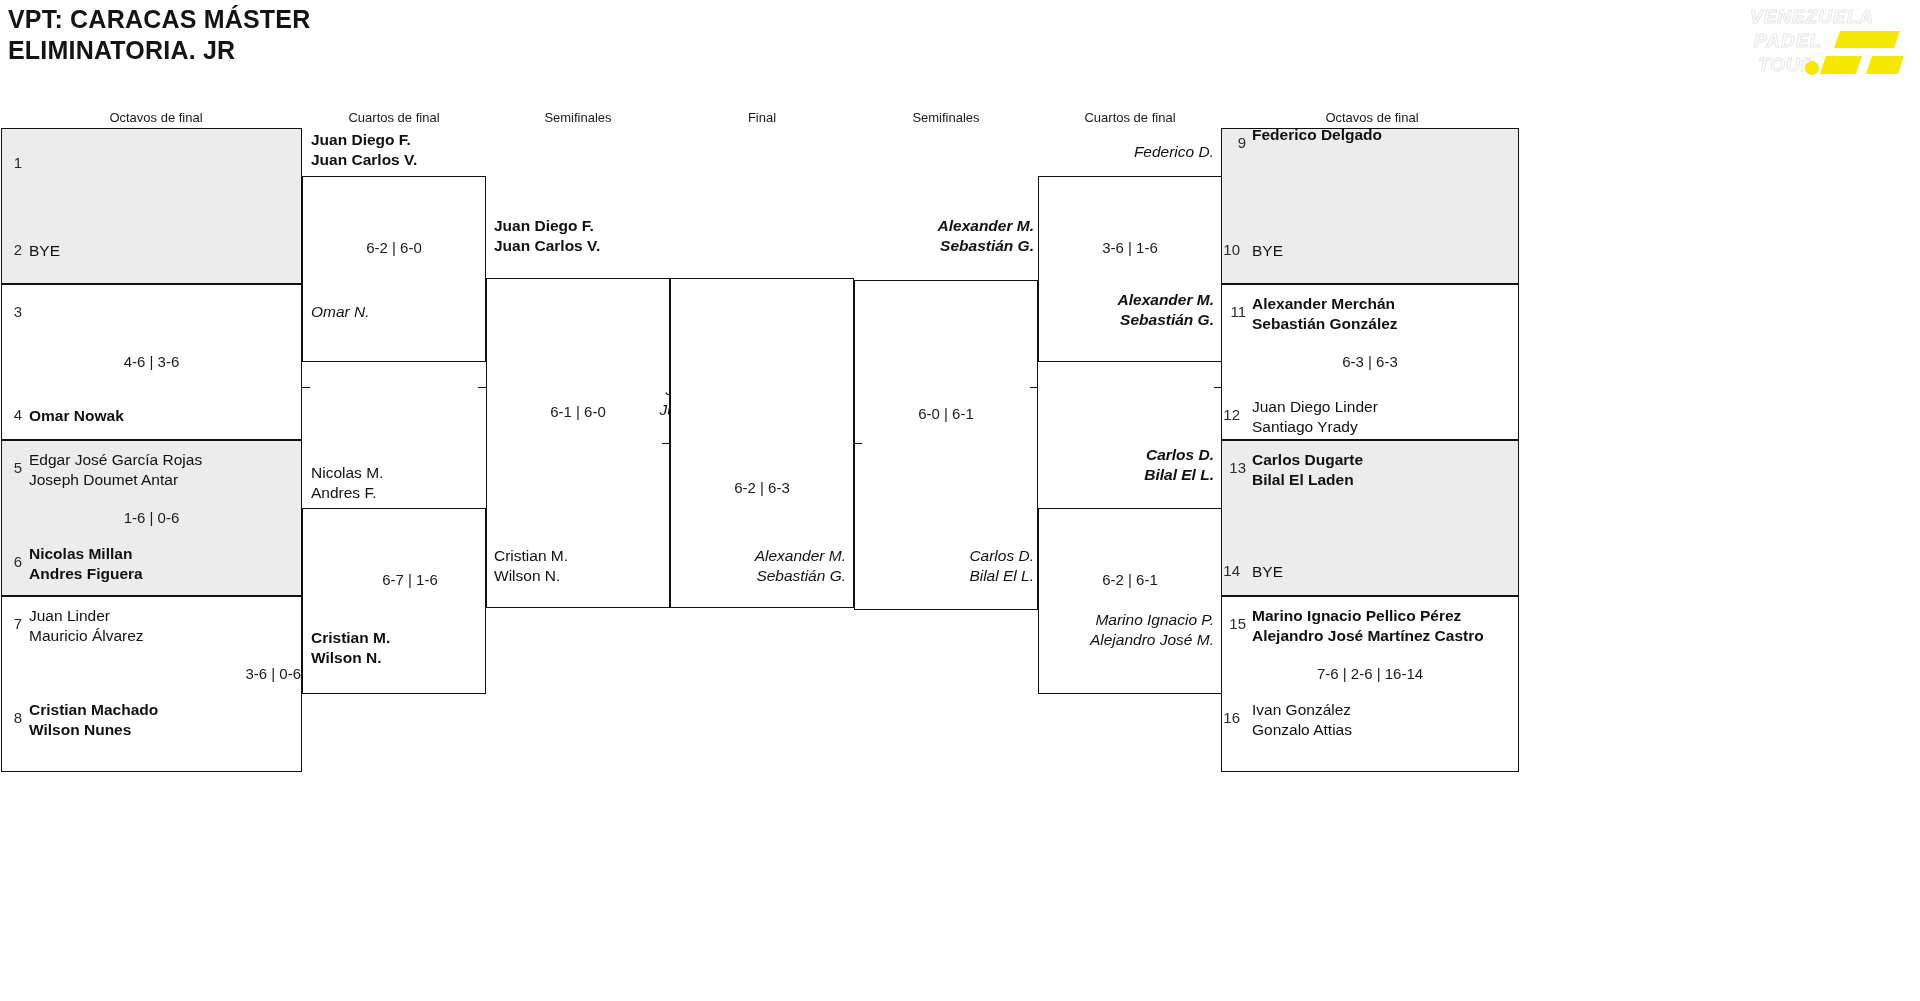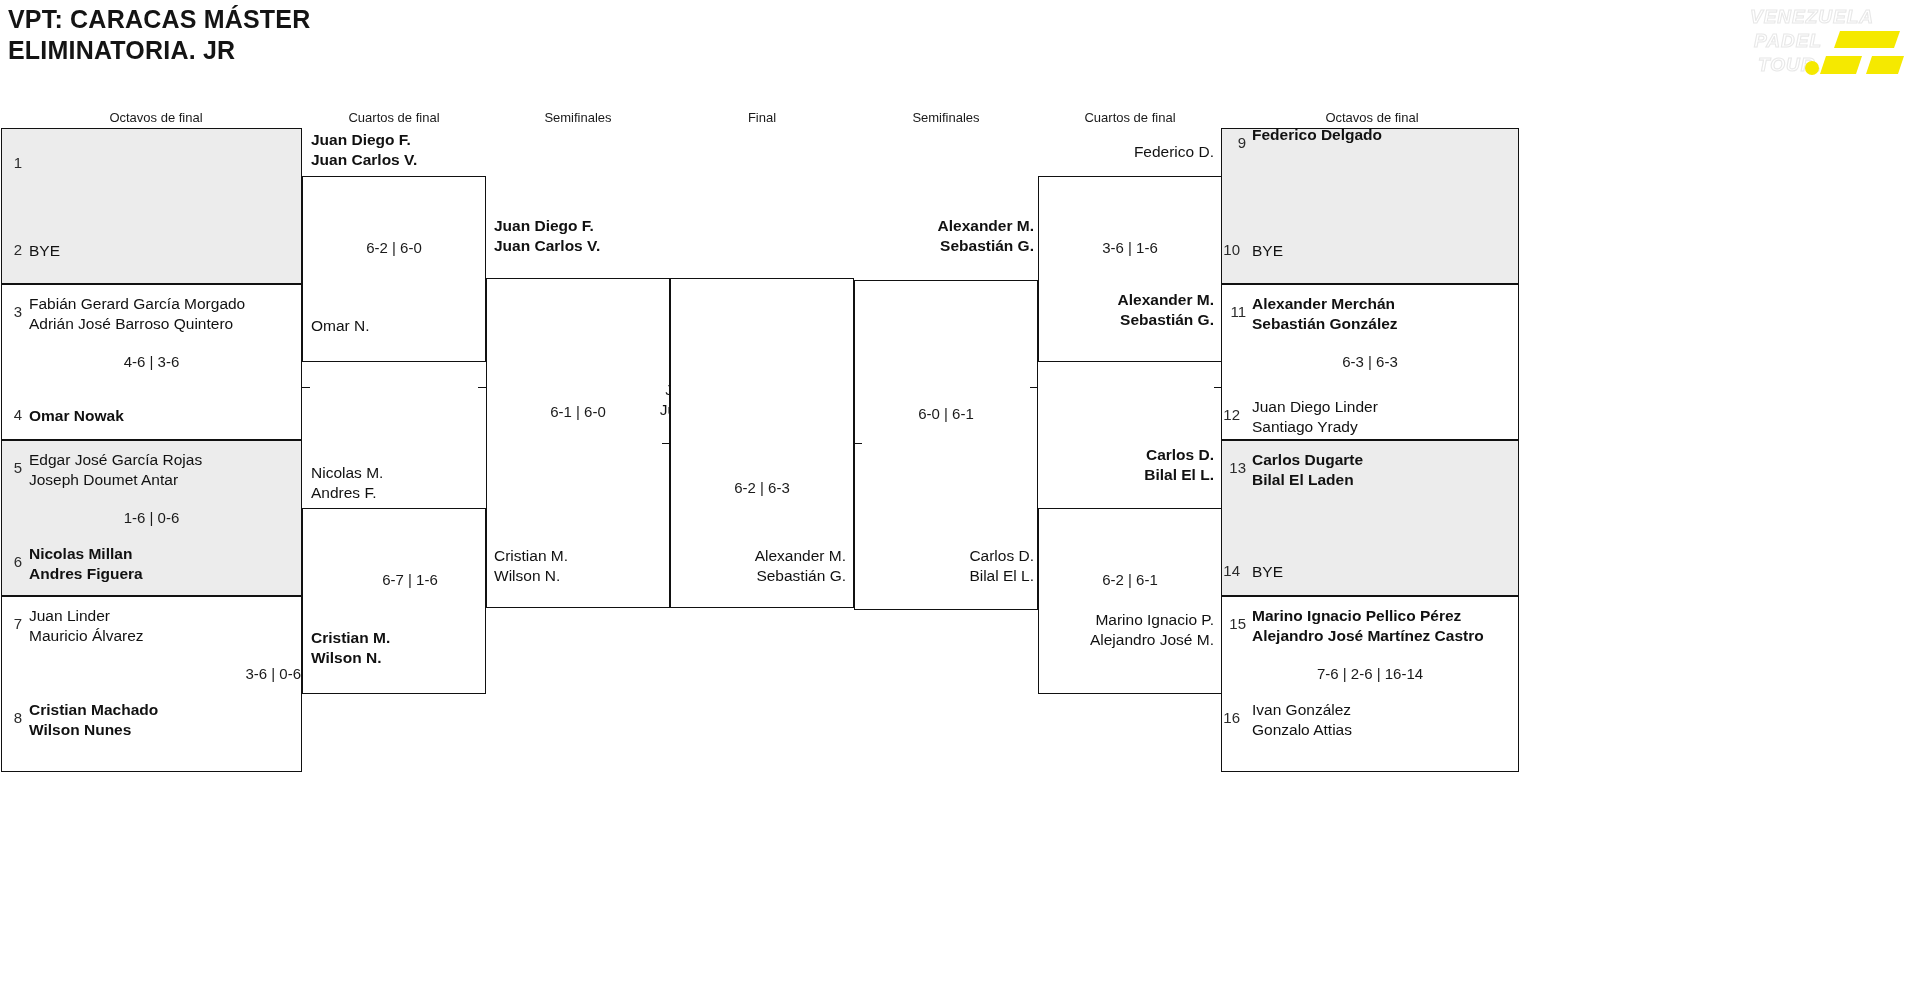--- a/index.html
+++ b/index.html
@@ -35,21 +35,21 @@
   .seed{
     position:absolute;font-size:15px;color:#2b2b2b;font-weight:400;
     width:22px;text-align:right;
   }
   
   .team{
     position:absolute;font-size:15.5px;line-height:1.26;color:#111111;
     white-space:pre-line;font-weight:400;
   }
   .team.win{font-weight:700;}
-  .team.right{text-align:right;}
+  .team.right{text-align:right;font-style:italic;}
   
   .score{
     position:absolute;font-size:15px;color:#1a1a1a;white-space:nowrap;
     font-weight:400;
   }
   
   .ln{position:absolute;background:#111111;}
   .lnh{height:1px;}
 </style>
 </head>
@@ -88,22 +88,20 @@
 
   <div class="cell box shaded" style="left:1px;top:-4px;width:301px;height:156px;">
     <div class="seed" style="left:-2px;top:25px;">1</div>
     <div class="score" style="left:0;right:0;top:94px;text-align:center;"></div>
     <div class="seed" style="left:-2px;top:112px;">2</div>
     <div class="team" style="left:27px;top:112px;">BYE</div>
   </div>
 
   <div class="cell box" style="left:1px;top:152px;width:301px;height:156px;">
     <div class="seed" style="left:-2px;top:18px;">3</div>
-    <div class="team" style="left:27px;top:9px;">Fabián Gerard García Morgado
-Adrián José Barroso Quintero</div>
     <div class="score" style="left:0;right:0;top:68px;text-align:center;">4-6 | 3-6</div>
     <div class="seed" style="left:-2px;top:121px;">4</div>
     <div class="team win" style="left:27px;top:121px;">Omar Nowak</div>
   </div>
 
   <div class="cell box shaded" style="left:1px;top:308px;width:301px;height:156px;">
     <div class="seed" style="left:-2px;top:18px;">5</div>
     <div class="team" style="left:27px;top:9px;">Edgar José García Rojas
 Joseph Doumet Antar</div>
     <div class="score" style="left:0;right:0;top:68px;text-align:center;">1-6 | 0-6</div>
@@ -120,21 +118,21 @@
     <div class="seed" style="left:-2px;top:112px;">8</div>
     <div class="team win" style="left:27px;top:103px;">Cristian Machado
 Wilson Nunes</div>
   </div>
 
   <div class="team win" style="left:311px;top:-2px;">Juan Diego F.
 Juan Carlos V.</div>
   <div class="cell box" style="left:302px;top:44px;width:184px;height:186px;padding-left:32px;">
     <div class="score" style="left:0;right:0;top:62px;text-align:center;">6-2 | 6-0</div>
   </div>
-  <div class="team" style="left:311px;top:184px;">Omar N.</div>
+  <div class="team" style="left:311px;top:170px;font-style:italic;">Omar N.</div>
 
   <div class="team" style="left:311px;top:331px;">Nicolas M.
 Andres F.</div>
   <div class="cell box" style="left:302px;top:376px;width:184px;height:186px;">
     <div class="score" style="left:0;right:0;top:62px;text-align:center;padding-left:32px;">6-7 | 1-6</div>
   </div>
   <div class="team win" style="left:311px;top:496px;">Cristian M.
 Wilson N.</div>
 
   <div class="team win" style="left:494px;top:84px;">Juan Diego F.

